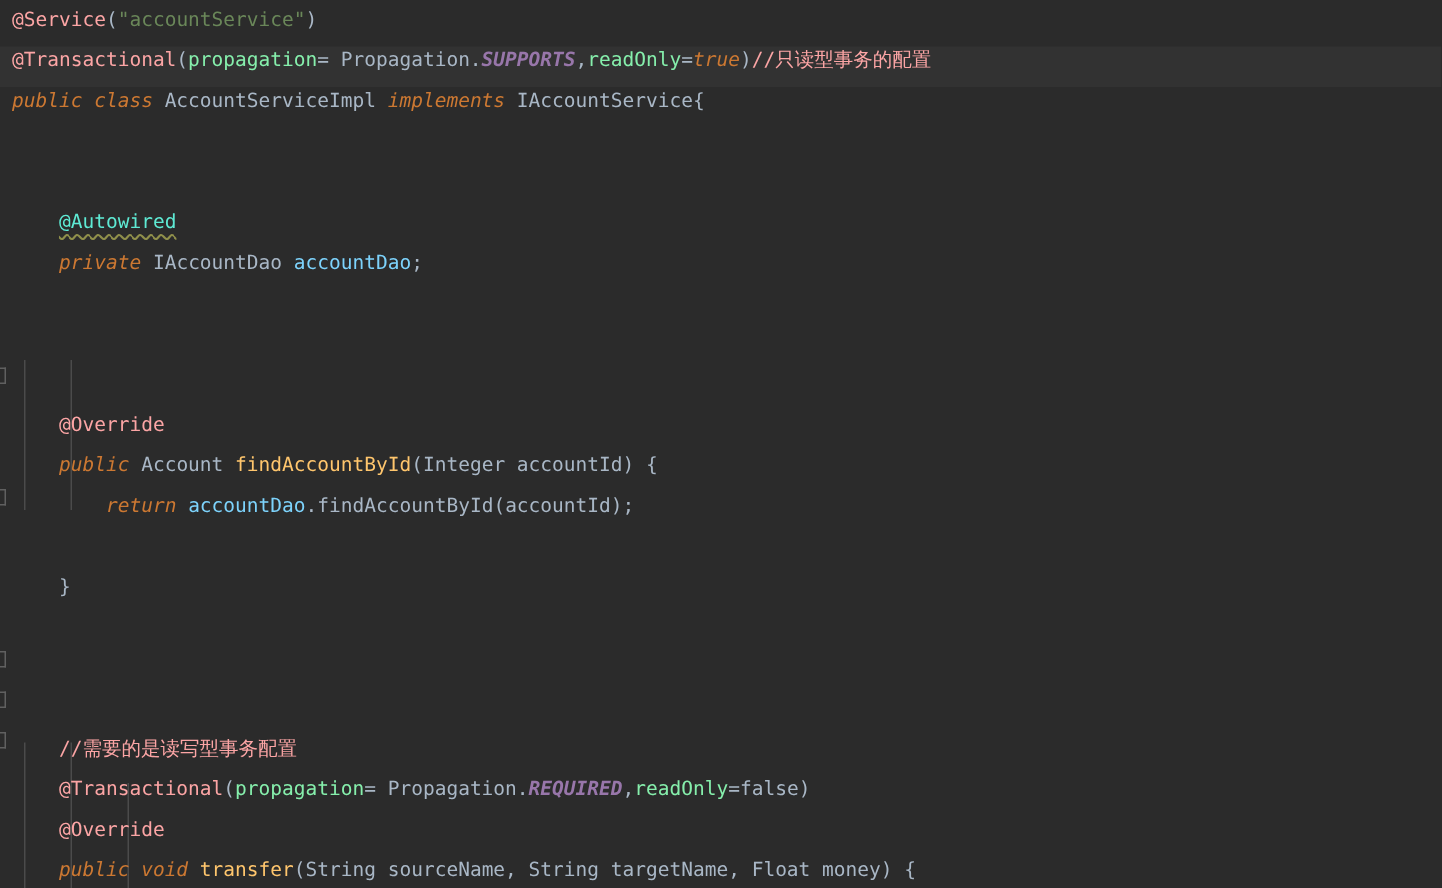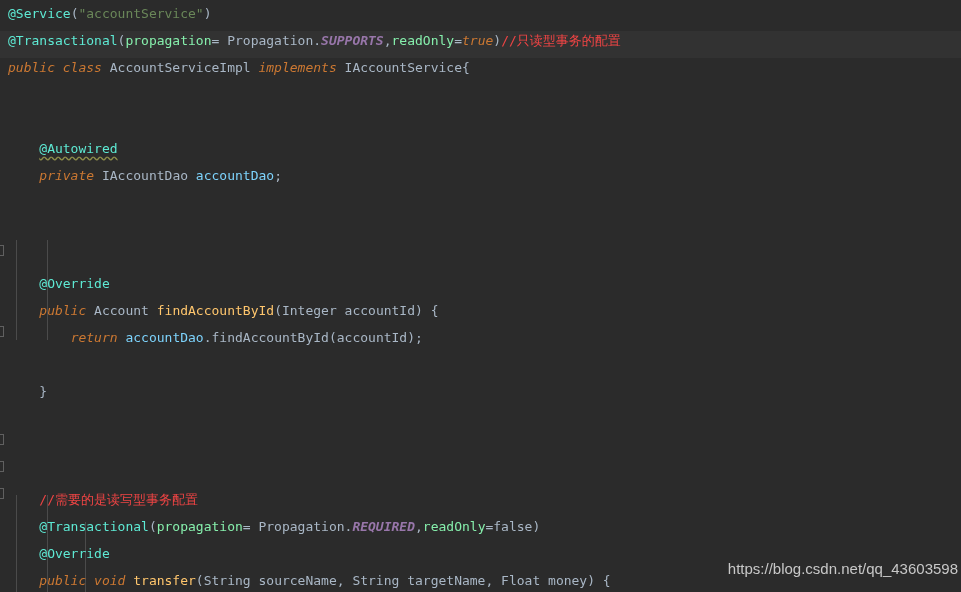--- a/index.html
+++ b/index.html
@@ -31,29 +31,29 @@
     font-size:13px;line-height:27px;
     white-space:pre;
   }
   .line{
     height:27px;white-space:pre;
     padding-left:13px;
     font-size:13px;line-height:27px;
     position:relative;
   }
   
-  .ann      {color:#5eead4;}
+  .ann      {color:#fca5a5;}
   .ann-warn {color:#5eead4;
              text-decoration:underline;
              text-decoration-style:wavy;
              text-decoration-color:#8f8f4a;
              text-underline-offset:3px;}
   .kw       {color:#cc7832;font-style:italic;}
   .str      {color:#6a8759;}
-  .cmt      {color:#ef4444;margin-top:48px;}
+  .cmt      {color:#fca5a5;margin-top:48px;}
   .field    {color:#7dd3fc;}
   .statfield{color:#9876aa;font-style:italic;font-weight:bold;}
   .mth      {color:#ffc66d;margin-top:16px;}
   .plain    {color:#a9b7c6;}
   .bold     {font-weight:normal;color:#86efac;}
   .gray     {color:#a9b7c6;text-align:center;}
   .watermark{
     position:absolute;right:3px;top:560px;
     font-family:"Liberation Sans","DejaVu Sans",sans-serif;
     font-size:15px;color:#c8c8c8;
@@ -74,14 +74,13 @@
   <div class="indent-guide" style="left:85px;top:522px;height:70px;"></div>
 
   <div class="fold-marker" style="top:245px;"></div>
   <div class="fold-marker" style="top:326px;"></div>
   <div class="fold-marker" style="top:434px;"></div>
   <div class="fold-marker" style="top:461px;"></div>
   <div class="fold-marker" style="top:488px;"></div>
 
   <div class="code"><div class="line" style="margin-left: -5px;"><span class="ann">@Service</span><span class="plain">(</span><span class="str">"accountService"</span><span class="plain">)</span></div><div class="line" style="margin-left: -5px;"><span class="ann">@Transactional</span><span class="plain">(</span><span class="bold">propagation</span><span class="plain">= Propagation.</span><span class="statfield">SUPPORTS</span><span class="plain">,</span><span class="bold">readOnly</span><span class="plain">=</span><span class="kw">true</span><span class="plain">)</span><span class="cmt">//只读型事务的配置</span></div><div class="line" style="margin-left: -5px;"><span class="kw">public class </span><span class="plain">AccountServiceImpl </span><span class="kw">implements </span><span class="plain">IAccountService{</span></div><div class="line" style="margin-left: -5px;"></div><div class="line" style="margin-left: -5px;"></div><div class="line" style="margin-left: -5px;">    <span class="ann-warn">@Autowired</span></div><div class="line" style="margin-left: -5px;">    <span class="kw">private </span><span class="plain">IAccountDao </span><span class="field">accountDao</span><span class="plain">;</span></div><div class="line" style="margin-left: -5px;"></div><div class="line" style="margin-left: -5px;"></div><div class="line" style="margin-left: -5px;"></div><div class="line" style="margin-left: -5px;">    <span class="ann">@Override</span></div><div class="line" style="margin-left: -5px;">    <span class="kw">public </span><span class="plain">Account </span><span class="mth">findAccountById</span><span class="plain">(Integer accountId) {</span></div><div class="line" style="margin-left: -5px;">        <span class="kw">return </span><span class="field">accountDao</span><span class="plain">.findAccountById(accountId);</span></div><div class="line" style="margin-left: -5px;"></div><div class="line" style="margin-left: -5px;">    <span class="plain">}</span></div><div class="line" style="margin-left: -5px;"></div><div class="line" style="margin-left: -5px;"></div><div class="line" style="margin-left: -5px;"></div><div class="line" style="margin-left: -5px;">    <span class="cmt">//需要的是读写型事务配置</span></div><div class="line" style="margin-left: -5px;">    <span class="ann">@Transactional</span><span class="plain">(</span><span class="bold">propagation</span><span class="plain">= Propagation.</span><span class="statfield">REQUIRED</span><span class="plain">,</span><span class="bold">readOnly</span><span class="plain">=</span><span class="gray">false</span><span class="plain">)</span></div><div class="line" style="margin-left: -5px;">    <span class="ann">@Override</span></div><div class="line" style="margin-left: -5px;">    <span class="kw">public void </span><span class="mth">transfer</span><span class="plain">(String sourceName, String targetName, Float money) {</span></div></div>
 
-  <div class="watermark">https://blog.csdn.net/qq_43603598</div>
 </div>
 
 </body></html>

